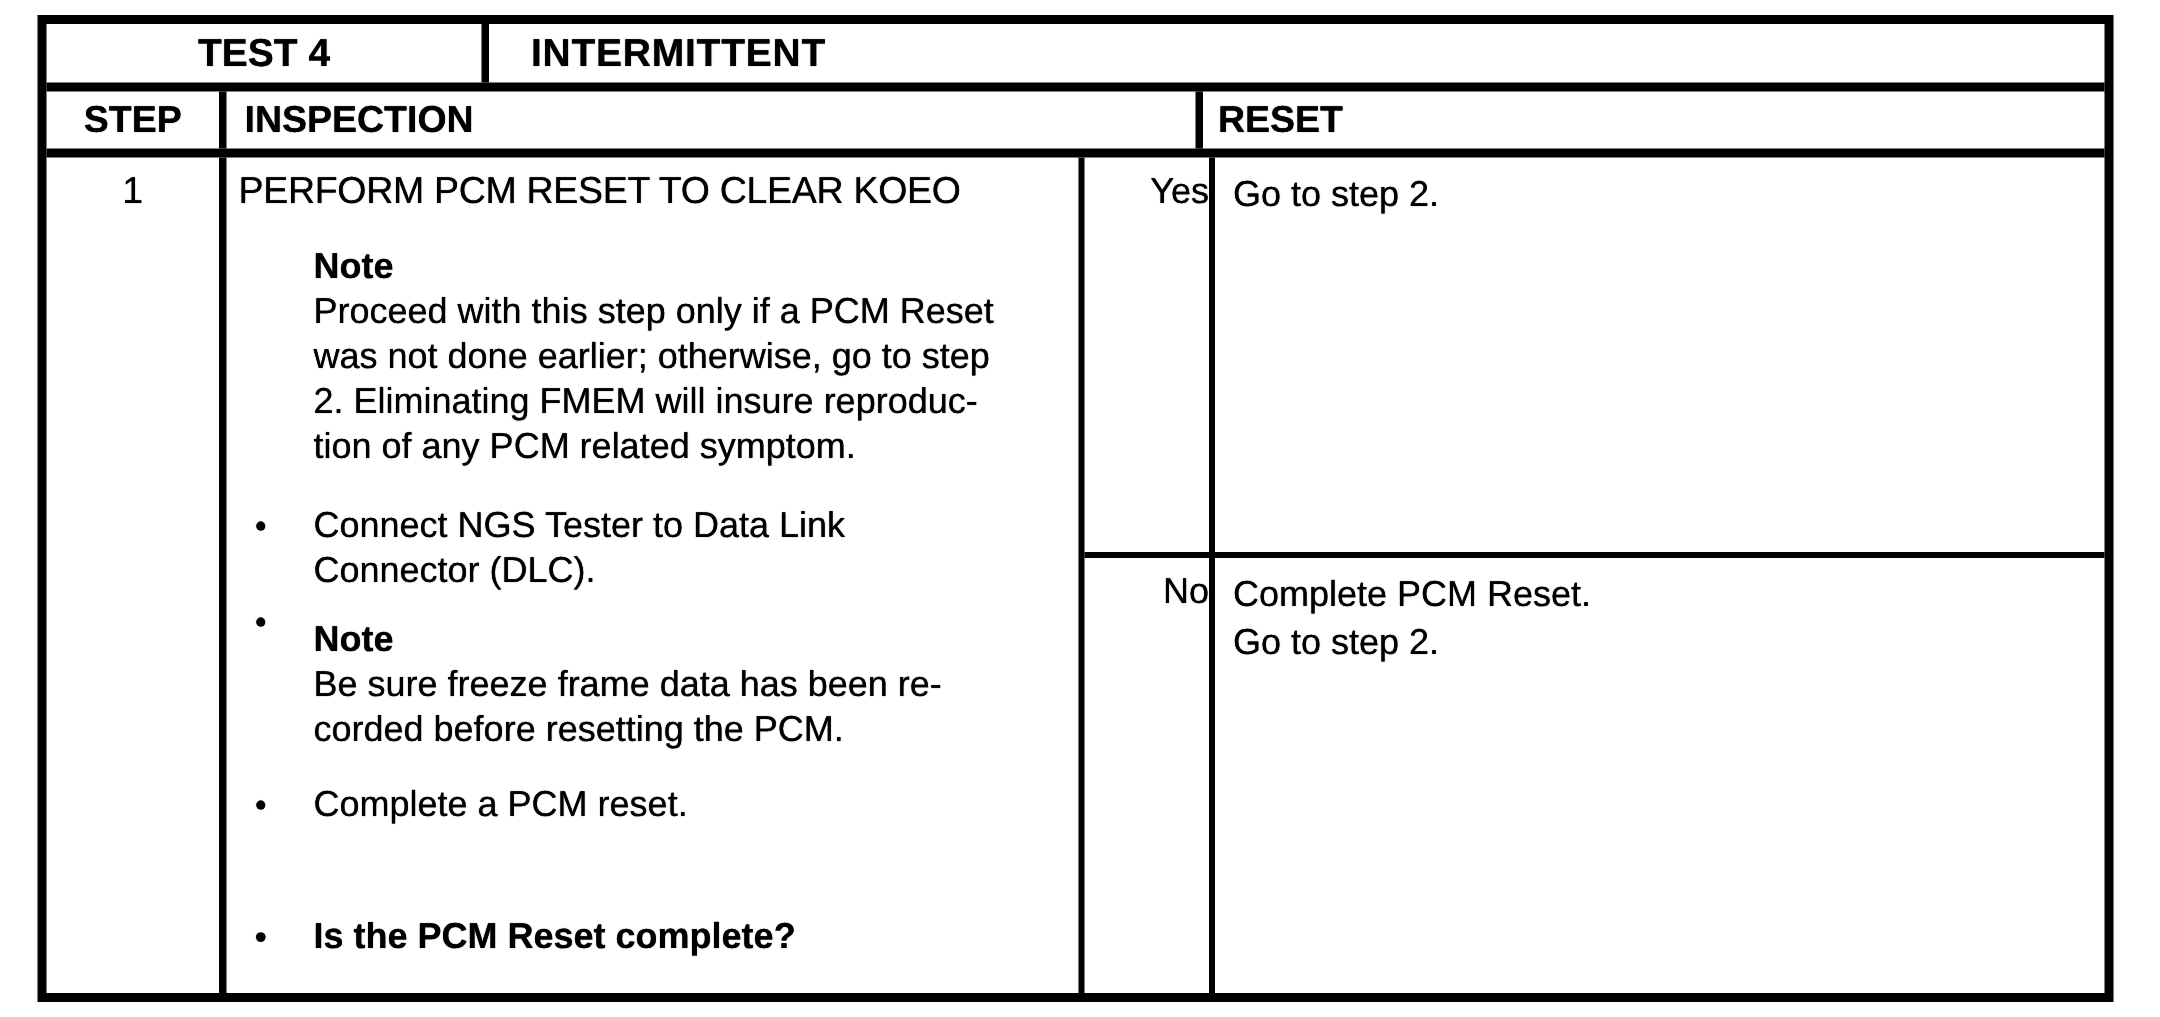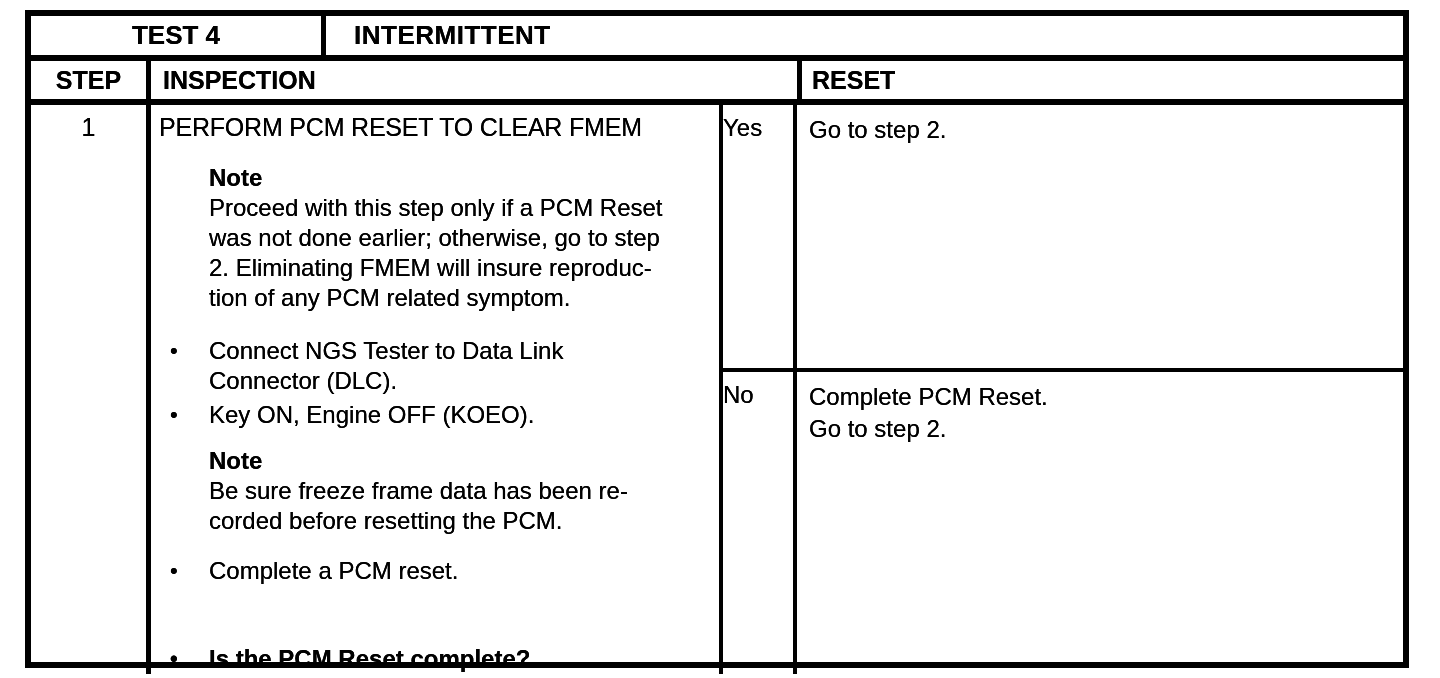--- a/index.html
+++ b/index.html
@@ -64,22 +64,22 @@
   .insp-col {
     width: 572px; border-right: 4px solid #000;
     padding: 7px 6px 0 8px;
     font-size: 24px; line-height: 30px;
   }
   .right-part { flex: 1; display: flex; flex-direction: column; }
   .result-row { display: flex; width: 100%; }
   .yes-row { height: 267px; border-bottom: 4px solid #000; flex: none; }
   .no-row { flex: 1; }
   .result-cell {
-    width: 74px; border-right: 4px solid #000;
-    text-align: left; padding-top: 9px; font-size: 24px; flex: none;
+    width: 87px; border-right: 4px solid #000;
+    text-align: right; padding-top: 9px; font-size: 24px; flex: none;
   }
   .action-cell {
     flex: 1; padding: 9px 10px 0 12px;
     font-size: 24px; line-height: 32px;
   }
 
   
   .insp-heading { font-size: 25px; letter-spacing: -0.2px; }
   .note { margin-left: 50px; }
   .note-1 { margin-top: 21px; }
@@ -118,38 +118,37 @@
       <div class="cell action-h">RESET</div>
     </div>
 
     <div class="row body-row">
 
       <div class="cell step-col">
         <span>1</span>
       </div>
 
       <div class="cell insp-col">
-        <div class="insp-heading">PERFORM PCM RESET TO CLEAR FMEM</div>
+        <div class="insp-heading">PERFORM PCM RESET TO CLEAR KOEO</div>
 
         <div class="note note-1">
           <div class="note-label">Note</div>
           <div class="pre">Proceed with this step only if a PCM Reset
 was not done earlier; otherwise, go to step
 2. Eliminating FMEM will insure reproduc-
 tion of any PCM related symptom.</div>
         </div>
 
         <div class="bullet-item bullet-1">
           <span class="bullet">•</span>
           <span class="pre">Connect NGS Tester to Data Link
 Connector (DLC).</span>
         </div>
         <div class="bullet-item bullet-2">
           <span class="bullet">•</span>
-          <span>Key ON, Engine OFF (KOEO).</span>
         </div>
 
         <div class="note note-2">
           <div class="note-label">Note</div>
           <div class="pre">Be sure freeze frame data has been re-
 corded before resetting the PCM.</div>
         </div>
 
         <div class="bullet-item bullet-3">
           <span class="bullet">•</span>

